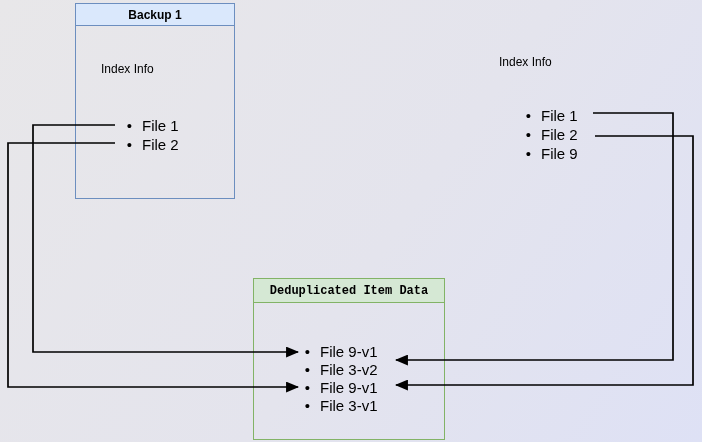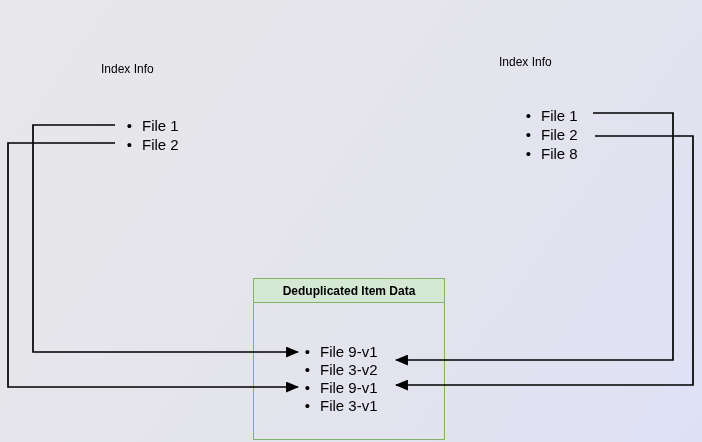--- a/index.html
+++ b/index.html
@@ -21,38 +21,44 @@
   #backup2-box { left:473px; top:3px; width:164px; height:196px; }
   #backup1-box .header, #backup2-box .header { height:21px; }
   #dedup-box {
     left:253px; top:278px; width:192px; height:162px;
     border-color:var(--dedup-border);
   }
   #dedup-box .header {
     height:23px;
     border-bottom:1.5px solid var(--dedup-border);
     background:var(--dedup-header-fill);
+    font-family:Liberation Mono, monospace;
   }
   .index-label { position:absolute; font-size:12px; }
   #index-label-1 { left:101px; top:62px; }
   #index-label-2 { left:499px; top:55px; }
   .file-list { position:absolute; font-size:15px; line-height:19px; }
   #backup1-file-list { left:123px; top:116px; }
   #backup2-file-list { left:522px; top:106px; }
   #dedup-item-list  { left:301px; top:343px; line-height:18px; }
   .li { display:flex; white-space:nowrap; }
   .bullet { width:13px; margin-right:6px; text-align:center; }
   #connector-layer { position:absolute; left:0; top:0; z-index:5; pointer-events:none; }
   .conn { fill:none; stroke:var(--connector-color); stroke-width:1.7px; }
 </style>
 </head>
 <body>
 
 <div class="canvas" style="--backup-border: #6c8ebf; --backup-header-fill: #dae8fc; --dedup-border: #82b366; --dedup-header-fill: #d5e8d4; --connector-color: #000000;">
 
+  <div class="box" id="backup1-box">
+    <div class="header">
+      <span>Backup 1</span>
+    </div>
+  </div>
   <div class="index-label" id="index-label-1">Index Info</div>
   <div class="file-list" id="backup1-file-list">
       <div class="li">
         <span class="bullet">•</span>
         <span>File 1</span>
       </div>
       <div class="li">
         <span class="bullet">•</span>
         <span>File 2</span>
       </div>
@@ -63,21 +69,21 @@
       <div class="li">
         <span class="bullet">•</span>
         <span>File 1</span>
       </div>
       <div class="li">
         <span class="bullet">•</span>
         <span>File 2</span>
       </div>
       <div class="li">
         <span class="bullet">•</span>
-        <span>File 8</span>
+        <span>File 9</span>
       </div>
     </div>
 
   <div class="box" id="dedup-box">
     <div class="header">
       <span>Deduplicated Item Data</span>
     </div>
   </div>
   <div class="file-list" id="dedup-item-list">
       <div class="li">

